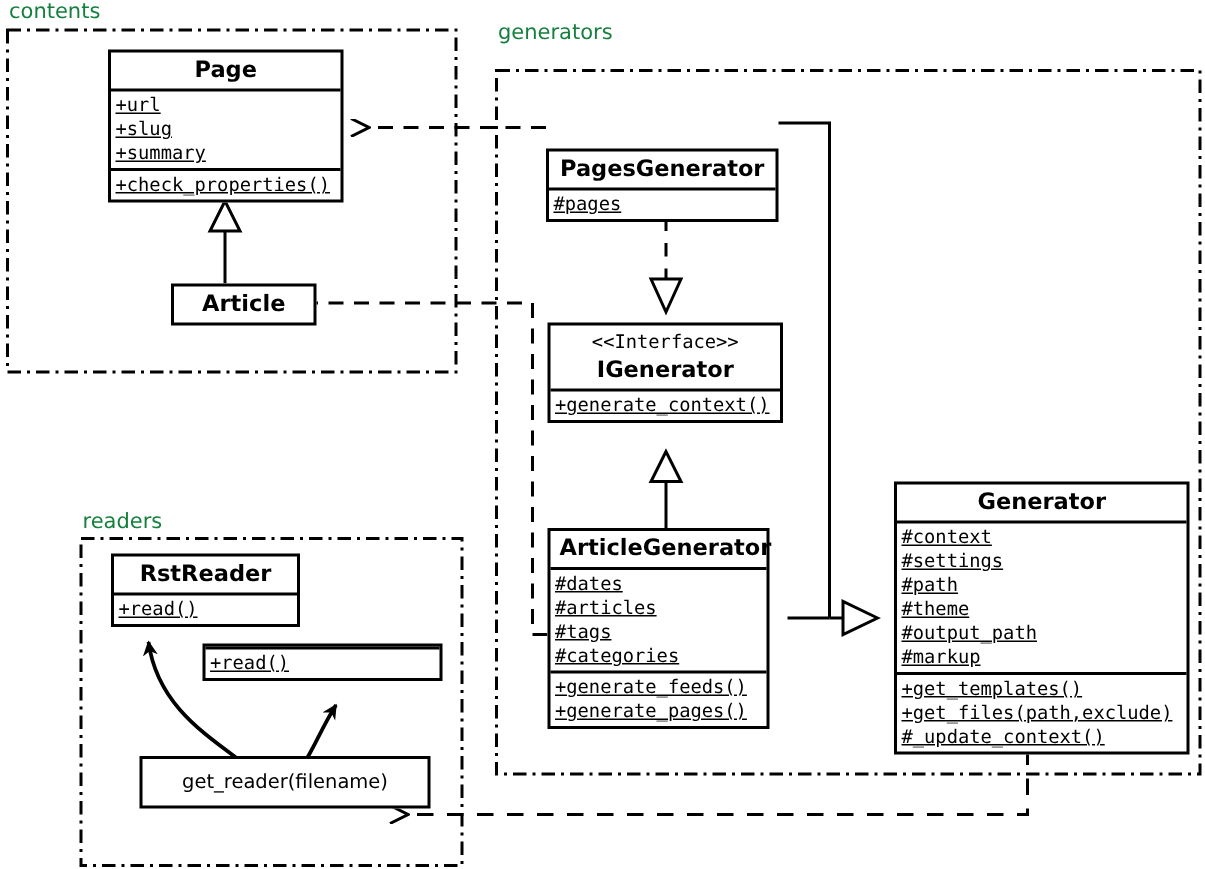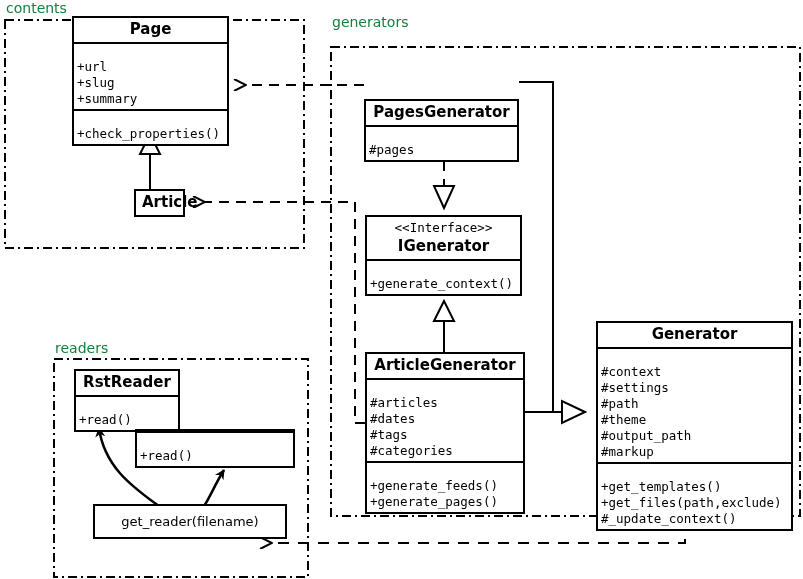--- a/index.html
+++ b/index.html
@@ -65,40 +65,41 @@
   .cls .sep {
     border-top: 2px solid #000;
     height: 0;
     font-size: 0;
     line-height: 0;
   }
   .cls .compartment {
     font-family: "DejaVu Sans Mono", monospace;
     font-size: 12.5px;
     line-height: 16px;
-    padding: 15px 2px 2px 3px;
-    white-space: nowrap;
+    padding: 1px 2px 2px 3px;
+    white-space: nowrap;
+    text-decoration: underline;
   }
   .cls .compartment .row {
     white-space: nowrap;
   }
   .cls.plain .name {
     font-weight: normal;
     font-size: 13px;
     padding: 7px 8px 7px 8px;
   }
 
   
-  #box-page          { left: 72px;  top: 16px;  width: 157px; }
-  #box-article       { left: 114px; top: 189px; width: 51px; margin-left: 20px;  }
+  #box-page          { left: 72px;  top: 33px;  width: 157px; }
+  #box-article       { left: 114px; top: 189px; width: 97px;  }
   #box-pagesgen      { left: 364px; top: 60px;  width: 155px; margin-top: 39px; }
   #box-igenerator    { left: 365px; top: 215px; width: 157px; }
-  #box-articlegen    { left: 365px; top: 352px; width: 160px; }
+  #box-articlegen    { left: 365px; top: 352px; width: 148px; }
   #box-generator     { left: 586px; top: 321px; width: 197px; margin-left: 10px; }
-  #box-rstreader     { left: 74px;  top: 369px; width: 106px; }
+  #box-rstreader     { left: 74px;  top: 369px; width: 126px; }
   #box-mardownreader { left: 135px; top: 429px; width: 160px; }
   #box-getreader     { left: 93px;  top: 504px; width: 194px; }
 
   #lbl-contents   { left: 4px;   top: 0px;   }
   #lbl-generators { left: 330px; top: 14px;  }
   #lbl-readers    { left: 53px;  top: 340px; }
 </style>
 </head>
 <body>
 
@@ -214,22 +215,22 @@
     <div class="sep"></div>
     <div class="compartment">
       <div class="row">+generate_context()</div>
     </div>
   </div>
 
   <div class="cls" id="box-articlegen">
     <div class="name">ArticleGenerator</div>
     <div class="sep"></div>
     <div class="compartment">
+      <div class="row">#dates</div>
       <div class="row">#articles</div>
-      <div class="row">#dates</div>
       <div class="row">#tags</div>
       <div class="row">#categories</div>
     </div>
     <div class="sep"></div>
     <div class="compartment">
       <div class="row">+generate_feeds()</div>
       <div class="row">+generate_pages()</div>
     </div>
   </div>
 

